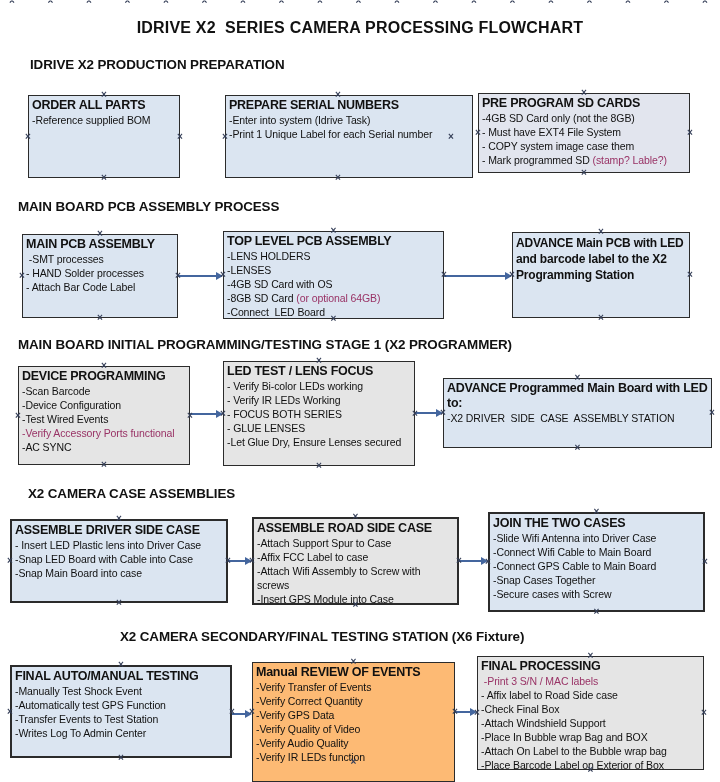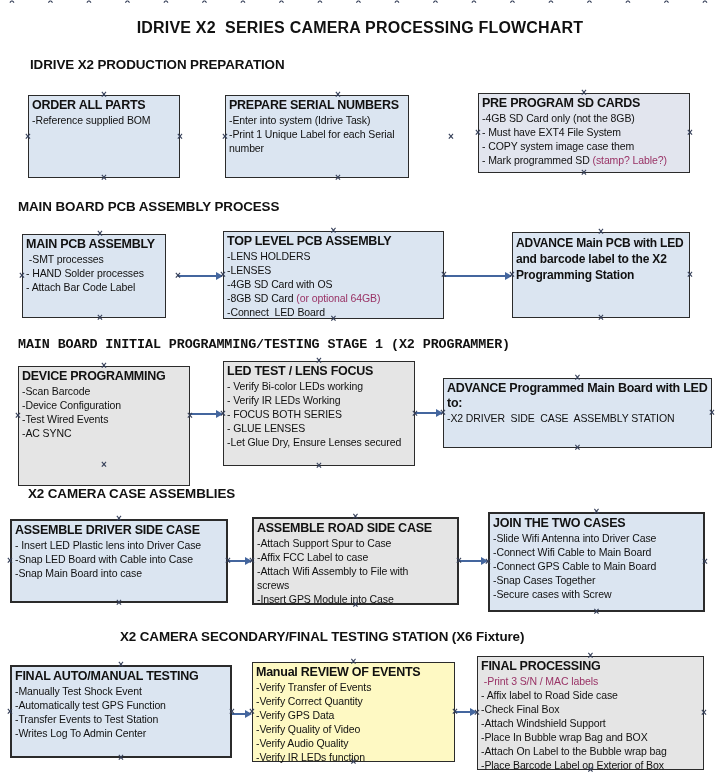--- a/index.html
+++ b/index.html
@@ -22,63 +22,64 @@
           transform:translate(-50%,-50%);}
 </style>
 </head>
 <body>
 
 <div class="canvas">
   <div class="page-title">IDRIVE X2  SERIES CAMERA PROCESSING FLOWCHART</div>
   <div id="headings-layer">
       <div class="section-heading" style="left: 30px; top: 57px;">IDRIVE X2 PRODUCTION PREPARATION</div>
       <div class="section-heading" style="left: 18px; top: 199px;">MAIN BOARD PCB ASSEMBLY PROCESS</div>
-      <div class="section-heading" style="left: 18px; top: 337px; font-family: Liberation Mono, monospace;">MAIN BOARD INITIAL PROGRAMMING/TESTING STAGE 1 (X2 PROGRAMMER)</div>
+      <div class="section-heading" style="left: 18px; top: 337px;">MAIN BOARD INITIAL PROGRAMMING/TESTING STAGE 1 (X2 PROGRAMMER)</div>
       <div class="section-heading" style="left: 18px; top: 486px; margin-left: 10px;">X2 CAMERA CASE ASSEMBLIES</div>
       <div class="section-heading" style="left: 120px; top: 629px;">X2 CAMERA SECONDARY/FINAL TESTING STATION (X6 Fixture)</div>
     </div>
   <div id="boxes-layer">
       <div class="box" style="left: 28px; top: 95px; width: 152px; height: 83px; background: rgb(219, 229, 241);">
         <div class="box-title">ORDER ALL PARTS</div>
         <div class="line"><span class="seg">-Reference supplied BOM</span></div>
       </div>
-      <div class="box" style="left: 225px; top: 95px; width: 184px; height: 83px; background: rgb(219, 229, 241);">
+      <div class="box" style="left: 225px; top: 95px; width: 248px; height: 83px; background: rgb(219, 229, 241);">
         <div class="box-title">PREPARE SERIAL NUMBERS</div>
         <div class="line"><span class="seg">-Enter into system (Idrive Task)</span></div>
         <div class="line"><span class="seg">-Print 1 Unique Label for each Serial number</span></div>
       </div>
       <div class="box" style="left: 478px; top: 93px; width: 212px; height: 80px; background: rgb(226, 229, 238);">
         <div class="box-title">PRE PROGRAM SD CARDS</div>
         <div class="line"><span class="seg">-4GB SD Card only (not the 8GB)</span></div>
         <div class="line"><span class="seg">- Must have EXT4 File System</span></div>
         <div class="line"><span class="seg">- COPY system image case them</span></div>
         <div class="line"><span class="seg">- Mark programmed SD </span><span class="seg purple">(stamp? Lable?)</span></div>
       </div>
-      <div class="box" style="left: 22px; top: 234px; width: 144px; height: 84px; background: rgb(219, 229, 241);">
+      <div class="box" style="left: 22px; top: 234px; width: 156px; height: 84px; background: rgb(219, 229, 241);">
         <div class="box-title">MAIN PCB ASSEMBLY</div>
         <div class="line"><span class="seg"> -SMT processes</span></div>
         <div class="line"><span class="seg">- HAND Solder processes</span></div>
         <div class="line"><span class="seg">- Attach Bar Code Label</span></div>
       </div>
       <div class="box" style="left: 223px; top: 231px; width: 221px; height: 88px; background: rgb(219, 229, 241);">
         <div class="box-title">TOP LEVEL PCB ASSEMBLY</div>
         <div class="line"><span class="seg">-LENS HOLDERS</span></div>
         <div class="line"><span class="seg">-LENSES</span></div>
         <div class="line"><span class="seg">-4GB SD Card with OS</span></div>
         <div class="line"><span class="seg">-8GB SD Card </span><span class="seg purple">(or optional 64GB)</span></div>
         <div class="line"><span class="seg">-Connect  LED Board</span></div>
       </div>
       <div class="box" style="left: 512px; top: 232px; width: 178px; height: 86px; background: rgb(219, 229, 241);">
         <div class="line"><span class="seg bold">ADVANCE Main PCB with LED and barcode label to the X2 Programming Station</span></div>
       </div>
-      <div class="box" style="left: 18px; top: 366px; width: 172px; height: 120px; background: rgb(229, 229, 229);">
+      <div class="box" style="left: 18px; top: 366px; width: 172px; height: 99px; background: rgb(229, 229, 229);">
         <div class="box-title">DEVICE PROGRAMMING</div>
         <div class="line"><span class="seg">-Scan Barcode</span></div>
         <div class="line"><span class="seg">-Device Configuration</span></div>
         <div class="line"><span class="seg">-Test Wired Events</span></div>
+        <div class="line"><span class="seg purple">-Verify Accessory Ports functional</span></div>
         <div class="line"><span class="seg">-AC SYNC</span></div>
       </div>
       <div class="box" style="left: 223px; top: 361px; width: 192px; height: 105px; background: rgb(229, 229, 229);">
         <div class="box-title">LED TEST / LENS FOCUS</div>
         <div class="line"><span class="seg">- Verify Bi-color LEDs working</span></div>
         <div class="line"><span class="seg">- Verify IR LEDs Working</span></div>
         <div class="line"><span class="seg">- FOCUS BOTH SERIES</span></div>
         <div class="line"><span class="seg">- GLUE LENSES</span></div>
         <div class="line"><span class="seg">-Let Glue Dry, Ensure Lenses secured</span></div>
       </div>
@@ -89,40 +90,40 @@
       <div class="box bw2" style="left: 10px; top: 519px; width: 218px; height: 84px; background: rgb(219, 229, 241);">
         <div class="box-title">ASSEMBLE DRIVER SIDE CASE</div>
         <div class="line"><span class="seg">- Insert LED Plastic lens into Driver Case</span></div>
         <div class="line"><span class="seg">-Snap LED Board with Cable into Case</span></div>
         <div class="line"><span class="seg">-Snap Main Board into case</span></div>
       </div>
       <div class="box bw2" style="left: 252px; top: 517px; width: 207px; height: 88px; background: rgb(229, 229, 229);">
         <div class="box-title">ASSEMBLE ROAD SIDE CASE</div>
         <div class="line"><span class="seg">-Attach Support Spur to Case</span></div>
         <div class="line"><span class="seg">-Affix FCC Label to case</span></div>
-        <div class="line"><span class="seg">-Attach Wifi Assembly to File with</span></div>
+        <div class="line"><span class="seg">-Attach Wifi Assembly to Screw with</span></div>
         <div class="line"><span class="seg">screws</span></div>
         <div class="line"><span class="seg">-Insert GPS Module into Case</span></div>
       </div>
       <div class="box bw2" style="left: 488px; top: 512px; width: 217px; height: 100px; background: rgb(219, 229, 241);">
         <div class="box-title">JOIN THE TWO CASES</div>
         <div class="line"><span class="seg">-Slide Wifi Antenna into Driver Case</span></div>
         <div class="line"><span class="seg">-Connect Wifi Cable to Main Board</span></div>
         <div class="line"><span class="seg">-Connect GPS Cable to Main Board</span></div>
         <div class="line"><span class="seg">-Snap Cases Together</span></div>
         <div class="line"><span class="seg">-Secure cases with Screw</span></div>
       </div>
       <div class="box bw2" style="left: 10px; top: 665px; width: 222px; height: 93px; background: rgb(219, 229, 241);">
         <div class="box-title">FINAL AUTO/MANUAL TESTING</div>
         <div class="line"><span class="seg">-Manually Test Shock Event</span></div>
         <div class="line"><span class="seg">-Automatically test GPS Function</span></div>
         <div class="line"><span class="seg">-Transfer Events to Test Station</span></div>
         <div class="line"><span class="seg">-Writes Log To Admin Center</span></div>
       </div>
-      <div class="box" style="left: 252px; top: 662px; width: 203px; height: 100px; background: #fef9c3;">
+      <div class="box" style="left: 252px; top: 662px; width: 203px; height: 120px; background: #fdba74;">
         <div class="box-title">Manual REVIEW OF EVENTS</div>
         <div class="line"><span class="seg">-Verify Transfer of Events</span></div>
         <div class="line"><span class="seg">-Verify Correct Quantity</span></div>
         <div class="line"><span class="seg">-Verify GPS Data</span></div>
         <div class="line"><span class="seg">-Verify Quality of Video</span></div>
         <div class="line"><span class="seg">-Verify Audio Quality</span></div>
         <div class="line"><span class="seg">-Verify IR LEDs function</span></div>
       </div>
       <div class="box" style="left: 477px; top: 656px; width: 227px; height: 114px; background: rgb(229, 229, 229);">
         <div class="box-title">FINAL PROCESSING</div>

